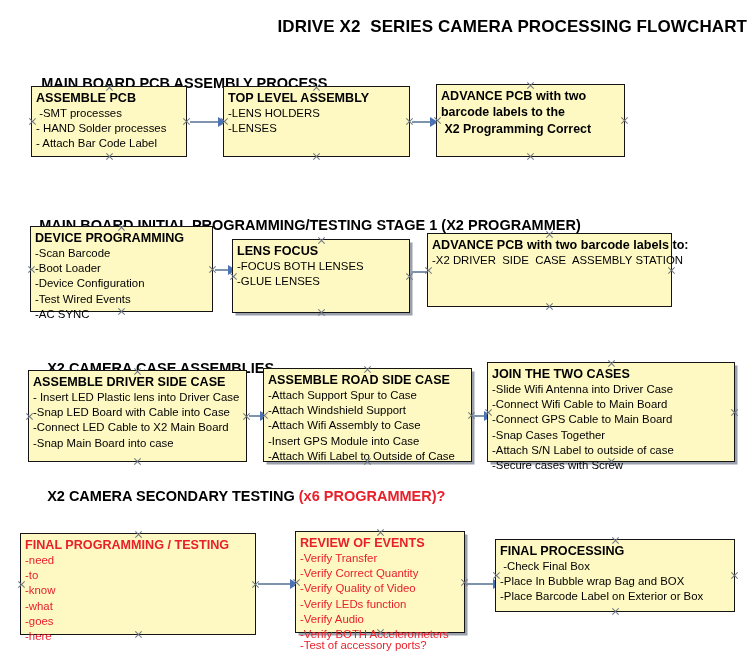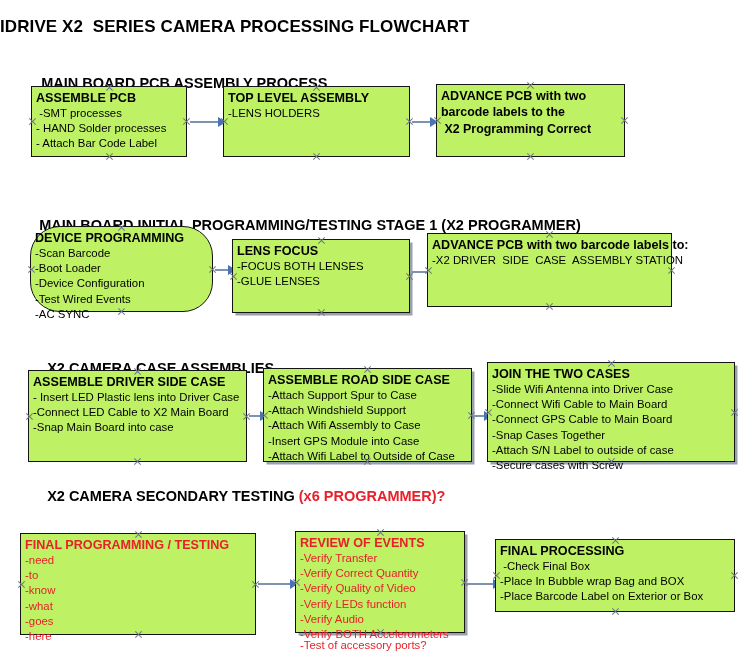--- a/index.html
+++ b/index.html
@@ -22,41 +22,41 @@
     width: 747px;
     height: 662px;
   }
 
   
   .doc-title {
     position: absolute;
     left: 0;
     top: 17px;
     width: 747px;
-    text-align: left;
+    text-align: right;
     font-size: 17px;
     font-weight: bold;
     letter-spacing: 0.1px;
     white-space: pre;
   }
   .section-title {
     position: absolute;
     font-size: 14.5px;
     font-weight: bold;
     white-space: pre;
   }
   .section-title .accent {
     color: #e8202a;
   }
 
   
   .node {
     position: absolute;
     box-sizing: border-box;
-    background: #bef264;
+    background: #fef9c3;
     border: 1.4px solid #141414;
     overflow: visible;
   }
   .node.shadowed {
     box-shadow: 3px 3px 0 -0.5px #9aa0ac;
   }
   .node .inner {
     position: absolute;
     left: 4px;
     top: 3px;
@@ -161,20 +161,21 @@
 
   <div class="arrow" style="left:190px; top:117px; width:36px;">
     <div class="shaft" style="width:28px;"></div>
     <div class="head" style="left:28px;"></div>
   </div>
 
   <div class="node" style="left:223px; top:86px; width:187px; height:71px;">
     <div class="inner">
       <div class="nhead">TOP LEVEL ASSEMBLY</div>
       <div class="nline">-LENS HOLDERS</div>
+      <div class="nline">-LENSES</div>
     </div>
     <span class="handle" style="left:50%; top:0;"></span>
     <span class="handle" style="left:50%; top:100%;"></span>
     <span class="handle" style="left:0; top:50%;"></span>
     <span class="handle" style="left:100%; top:50%;"></span>
   </div>
 
   <div class="arrow" style="left:412px; top:117px; width:26px;">
     <div class="shaft" style="width:20px;"></div>
     <div class="head" style="left:18px;"></div>
@@ -189,21 +190,21 @@
     <span class="handle" style="left:50%; top:0;"></span>
     <span class="handle" style="left:50%; top:100%;"></span>
     <span class="handle" style="left:0; top:50%;"></span>
     <span class="handle" style="left:100%; top:50%;"></span>
   </div>
 
   <div class="section-title" style="left:23px; top:201px;">
     <span>MAIN BOARD INITIAL PROGRAMMING/TESTING STAGE 1 (X2 PROGRAMMER)</span>
   </div>
 
-  <div class="node" style="left:30px; top:226px; width:183px; height:86px;border-radius:30px;">
+  <div class="node" style="left:30px; top:226px; width:183px; height:86px;">
     <div class="inner">
       <div class="nhead">DEVICE PROGRAMMING</div>
       <div class="nline">-Scan Barcode</div>
       <div class="nline">-Boot Loader</div>
       <div class="nline">-Device Configuration</div>
       <div class="nline">-Test Wired Events</div>
       <div class="nline">-AC SYNC</div>
     </div>
     <span class="handle" style="left:50%; top:0;"></span>
     <span class="handle" style="left:50%; top:100%;"></span>
@@ -245,20 +246,21 @@
   </div>
 
   <div class="section-title" style="left:31px; top:344px;">
     <span>X2 CAMERA CASE ASSEMBLIES</span>
   </div>
 
   <div class="node" style="left:28px; top:370px; width:219px; height:92px;">
     <div class="inner">
       <div class="nhead">ASSEMBLE DRIVER SIDE CASE</div>
       <div class="nline">- Insert LED Plastic lens into Driver Case</div>
+      <div class="nline">-Snap LED Board with Cable into Case</div>
       <div class="nline">-Connect LED Cable to X2 Main Board</div>
       <div class="nline">-Snap Main Board into case</div>
     </div>
     <span class="handle" style="left:50%; top:0;"></span>
     <span class="handle" style="left:50%; top:100%;"></span>
     <span class="handle" style="left:0; top:50%;"></span>
     <span class="handle" style="left:100%; top:50%;"></span>
   </div>
 
   <div class="arrow" style="left:249px; top:411px; width:20px;">

